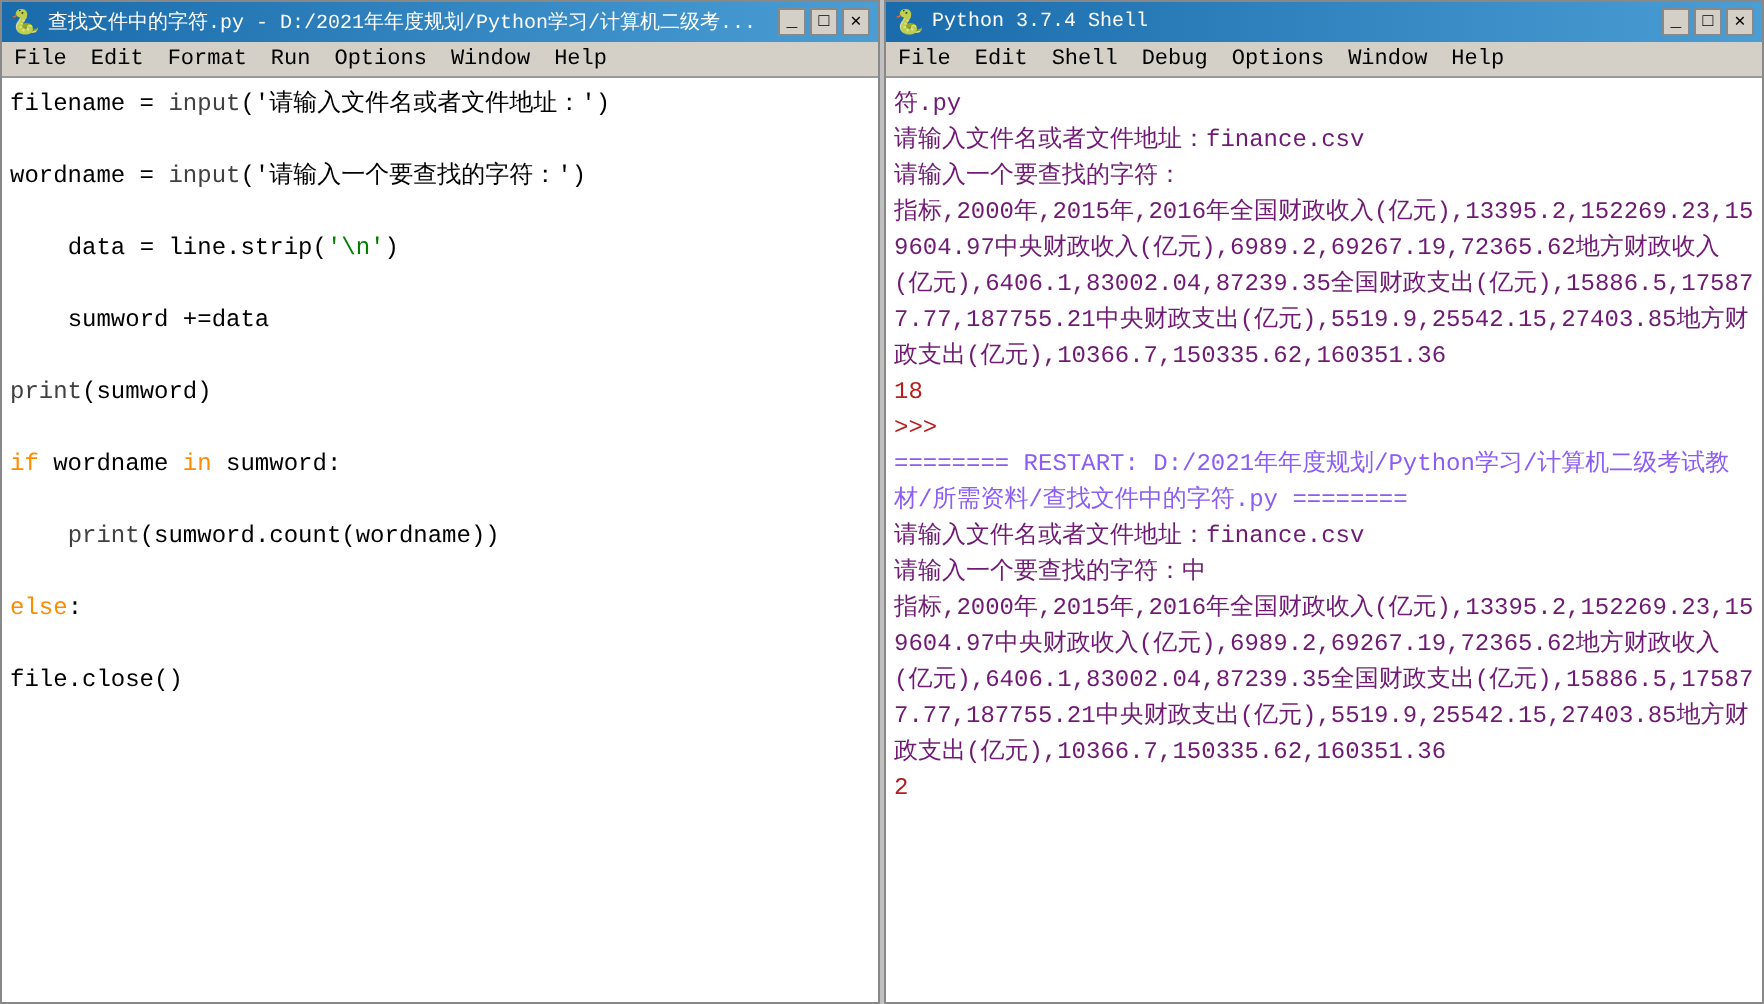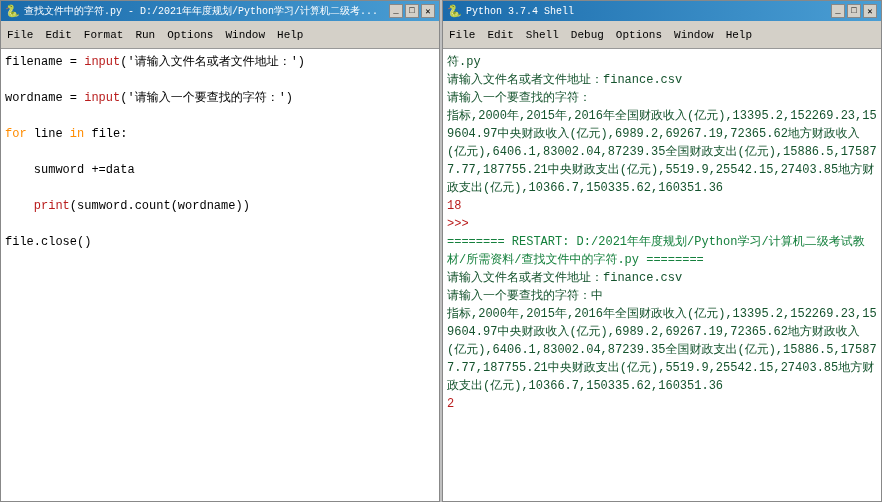--- a/index.html
+++ b/index.html
@@ -75,21 +75,21 @@
       cursor: pointer;
       color: #000;
     }
 
     .menu-bar {
       background: #d4d0c8;
       font-size: 11px;
       padding: 1px 4px;
       display: flex;
       gap: 8px;
-      height: 28px;
+      height: 18px;
       align-items: center;
       border-bottom: 1px solid #999;
       flex-shrink: 0;
     }
 
     .menu-item {
       cursor: pointer;
       padding: 0 2px;
       color: #000;
     }
@@ -112,30 +112,30 @@
       overflow-y: auto;
       overflow-x: hidden;
       line-height: 1.5;
       white-space: pre-wrap;
       word-break: break-all;
       color: #000;
     }
 
     
     .c-default { color: #000; }
-    .c-purple { color: #b91c1c; }
+    .c-purple { color: #404040; }
     .c-orange { color: #ff8c00; }
     .c-green { color: #007f00; }
 
     .line { display: block; }
 
     
-    .s-blue { color: #14532d; }
+    .s-blue { color: #701a75; }
     .s-black { color: #b91c1c; }
-    .s-restart { color: #15803d; }
+    .s-restart { color: #8b5cf6; }
   </style>
 </head>
 <body>
 
 <div class="window window-left">
   <div class="title-bar">
     <div class="title-bar-left">
       <span class="title-bar-icon">🐍</span>
       <span>查找文件中的字符.py - D:/2021年年度规划/Python学习/计算机二级考...</span>
     </div>
@@ -149,23 +149,26 @@
     <span class="menu-item">File</span>
     <span class="menu-item">Edit</span>
     <span class="menu-item">Format</span>
     <span class="menu-item">Run</span>
     <span class="menu-item">Options</span>
     <span class="menu-item">Window</span>
     <span class="menu-item">Help</span>
   </div>
   <div class="code-area"><span class="line"><span class="c-default">filename = </span><span class="c-purple">input</span><span class="c-default">('请输入文件名或者文件地址：')</span></span>
 <span class="line"><span class="c-default">wordname = </span><span class="c-purple">input</span><span class="c-default">('请输入一个要查找的字符：')</span></span>
-<span class="line"><span class="c-orange">for</span><span class="c-default"> line </span><span class="c-orange">in</span><span class="c-default"> file:</span></span>
+<span class="line"><span class="c-default">    data = line.strip(</span><span class="c-green">'\n'</span><span class="c-default">)</span></span>
 <span class="line"><span class="c-default">    sumword +=data</span></span>
+<span class="line"><span class="c-purple">print</span><span class="c-default">(sumword)</span></span>
+<span class="line"><span class="c-orange">if</span><span class="c-default"> wordname </span><span class="c-orange">in</span><span class="c-default"> sumword:</span></span>
 <span class="line"><span class="c-default">    </span><span class="c-purple">print</span><span class="c-default">(sumword.count(wordname))</span></span>
+<span class="line"><span class="c-orange">else</span><span class="c-default">:</span></span>
 <span class="line"><span class="c-default">file.close()</span></span>
 </div>
 </div>
 
 <div class="window window-right">
   <div class="title-bar">
     <div class="title-bar-left">
       <span class="title-bar-icon">🐍</span>
       <span>Python 3.7.4 Shell</span>
     </div>

